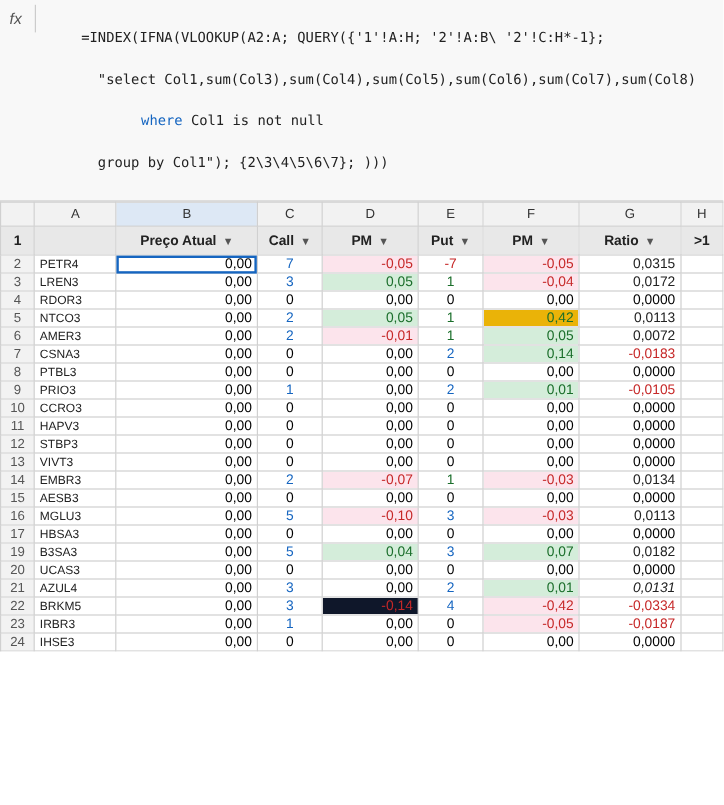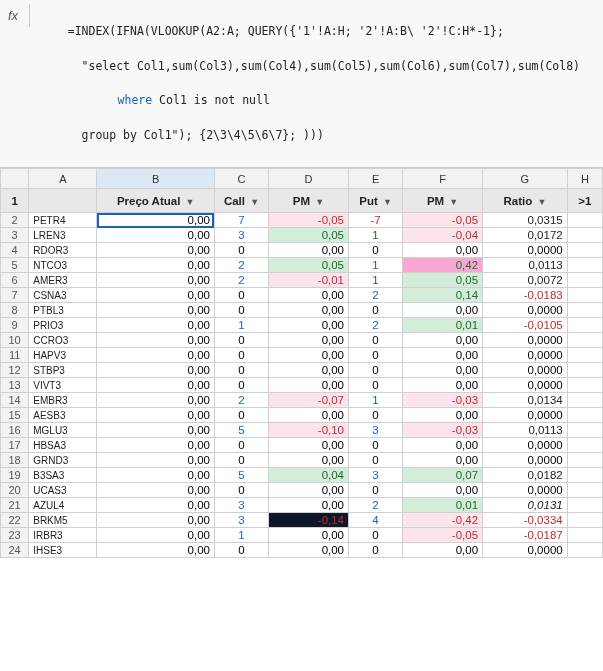--- a/index.html
+++ b/index.html
@@ -215,21 +215,21 @@
         <td class="cell-num">0,0000</td>
         <td class="cell-center"></td>
       </tr>
       <tr>
         <td class="row-header">5</td>
         <td class="cell-ticker">NTCO3</td>
         <td class="cell-num">0,00</td>
         <td class="cell-center" style="color: rgb(21, 101, 192);">2</td>
         <td class="cell-num" style="background-color: rgb(212, 237, 218); color: rgb(26, 110, 42);">0,05</td>
         <td class="cell-center" style="color: rgb(26, 110, 42);">1</td>
-        <td class="cell-num" style="background-color: #f9a8d4; color: rgb(26, 110, 42); padding-left: 12px;">0,42</td>
+        <td class="cell-num" style="background-color: #eab308; color: rgb(26, 110, 42); padding-left: 12px;">0,42</td>
         <td class="cell-num" style="color: rgb(34, 34, 34);">0,0113</td>
         <td class="cell-center"></td>
       </tr>
       <tr>
         <td class="row-header">6</td>
         <td class="cell-ticker">AMER3</td>
         <td class="cell-num">0,00</td>
         <td class="cell-center" style="color: rgb(21, 101, 192);">2</td>
         <td class="cell-num" style="background-color: rgb(252, 228, 236); color: rgb(198, 40, 40);">-0,01</td>
         <td class="cell-center" style="color: rgb(26, 110, 42);">1</td>
@@ -352,31 +352,20 @@
         <td class="cell-ticker">HBSA3</td>
         <td class="cell-num">0,00</td>
         <td class="cell-center">0</td>
         <td class="cell-num">0,00</td>
         <td class="cell-center">0</td>
         <td class="cell-num">0,00</td>
         <td class="cell-num">0,0000</td>
         <td class="cell-center"></td>
       </tr>
       <tr>
-        <td class="row-header">18</td>
-        <td class="cell-ticker">GRND3</td>
-        <td class="cell-num">0,00</td>
-        <td class="cell-center">0</td>
-        <td class="cell-num">0,00</td>
-        <td class="cell-center">0</td>
-        <td class="cell-num">0,00</td>
-        <td class="cell-num">0,0000</td>
-        <td class="cell-center"></td>
-      </tr>
-      <tr>
         <td class="row-header">19</td>
         <td class="cell-ticker">B3SA3</td>
         <td class="cell-num">0,00</td>
         <td class="cell-center" style="color: rgb(21, 101, 192);">5</td>
         <td class="cell-num" style="background-color: rgb(212, 237, 218); color: rgb(26, 110, 42);">0,04</td>
         <td class="cell-center" style="color: rgb(21, 101, 192);">3</td>
         <td class="cell-num" style="background-color: rgb(212, 237, 218); color: rgb(26, 110, 42);">0,07</td>
         <td class="cell-num" style="color: rgb(34, 34, 34);">0,0182</td>
         <td class="cell-center"></td>
       </tr>

